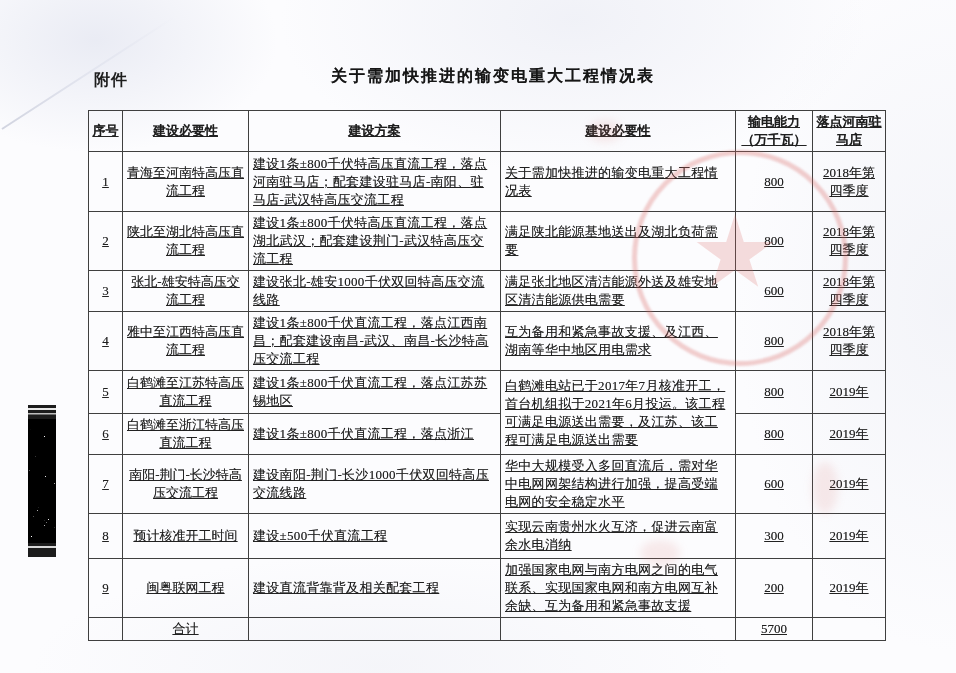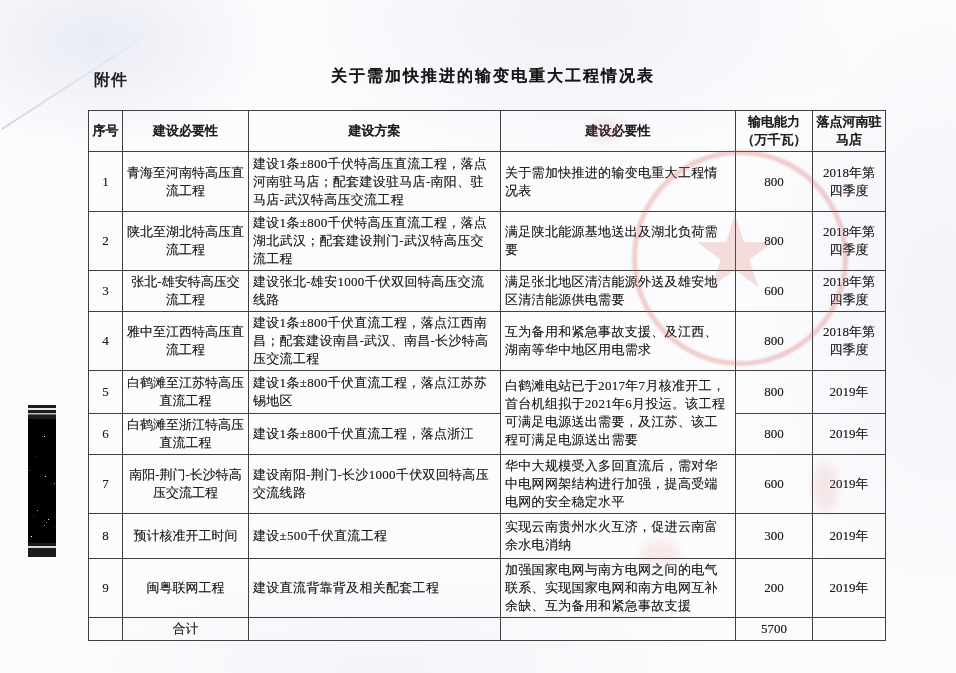--- a/index.html
+++ b/index.html
@@ -24,21 +24,21 @@
     position:absolute; left:94px; top:70px;
     font-size:16px; font-weight:bold; letter-spacing:1px; color:#1d1d1d;
   }
   .title {
     position:absolute; left:88px; top:66px; width:810px;
     text-align:center; font-size:16px; font-weight:bold; letter-spacing:2px; color:#161616;
     text-shadow:0 0 .5px rgba(0,0,0,.55);
   }
   table.doc {
     position:absolute; left:88px; top:110px; width:797px;
-    border-collapse:collapse; table-layout:fixed;
+    border-collapse:collapse; table-layout:fixed;text-decoration:underline;
   }
   table.doc th, table.doc td {
     border:1px solid #3f3f3f; padding:2px 4px;
     font-size:13px; line-height:18px; vertical-align:middle;
     color:#1e1e1e; text-shadow:0 0 .4px rgba(0,0,0,.45);
     overflow:hidden; word-break:break-all;
   }
   table.doc th { font-weight:bold; text-align:center; padding:2px 2px; }
   td.c { text-align:center; }
   td.l { text-align:left; letter-spacing:.3px; }

